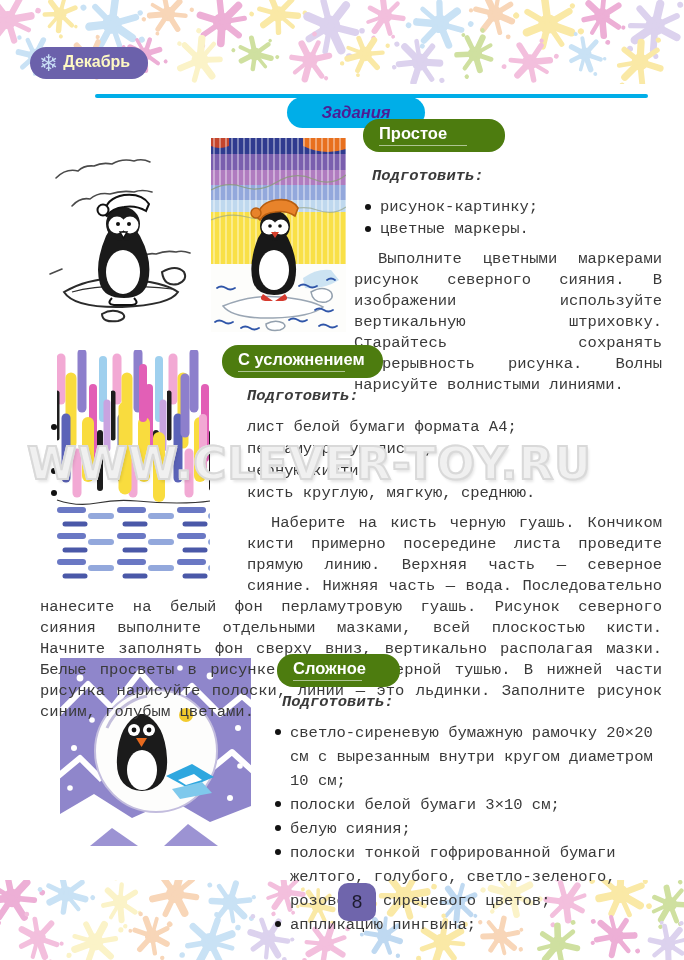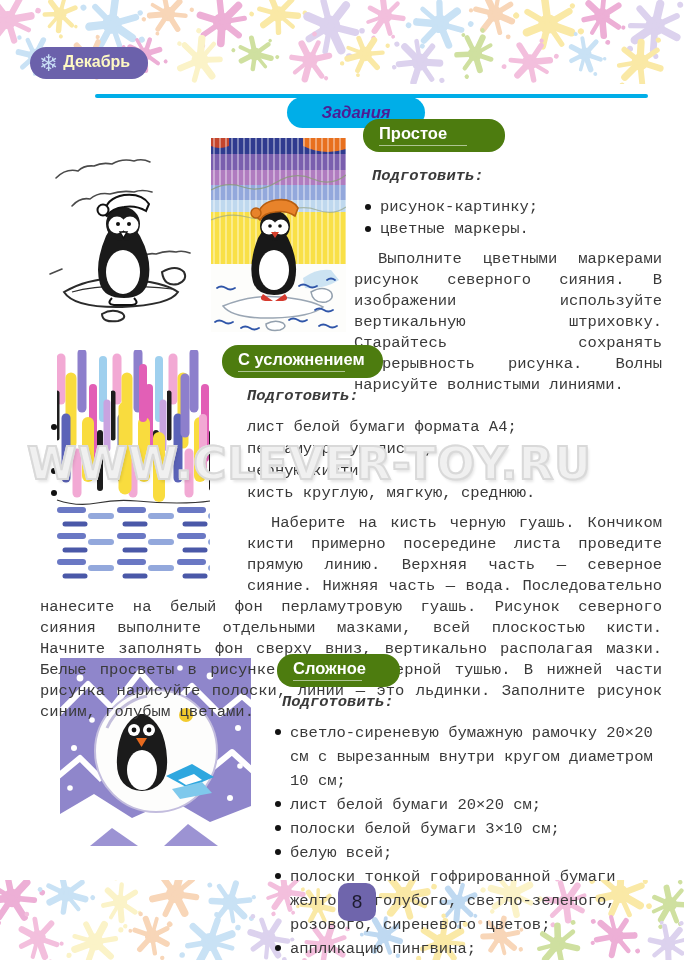--- a/index.html
+++ b/index.html
@@ -337,23 +337,22 @@
       <li>черную кисти;</li>
       <li>кисть круглую, мягкую, среднюю.</li>
     </ul>
     <p class="para">Наберите на кисть черную гуашь. Кончиком кисти примерно посередине листа проведите прямую линию. Верхняя часть — северное сияние. Нижняя часть — вода. Последовательно нанесите на белый фон перламутровую гуашь. Рисунок северного сияния выполните отдельными мазками, всей плоскостью кисти. Начните заполнять фон сверху вниз, вертикально располагая мазки. Белые просветы в рисунке заполните черной тушью. В нижней части рисунка нарисуйте полоски, линии — это льдинки. Заполните рисунок синим, голубым цветами.</p>
   </div>
 
   <div class="text-col" id="col-complex">
     <div class="prep-label">Подготовить:</div>
     <ul class="prep">
       <li>светло-сиреневую бумажную рамочку 20×20 см с вырезанным внутри кругом диаметром 10 см;</li>
-      <li>лист белой бумаги 20×20 см;</li>
       <li>полоски белой бумаги 3×10 см;</li>
-      <li>белую всей;</li>
+      <li>белую сияния;</li>
       <li>полоски тонкой гофрированной бумаги желтого, голубого, светло-зеленого, розового, сиреневого цветов;</li>
       <li>аппликацию пингвина;</li>
     </ul>
   </div>
 
   <div class="watermark">WWW.CLEVER-TOY.RU</div>
 
   <div class="page-badge">8</div>
 
 </div>

